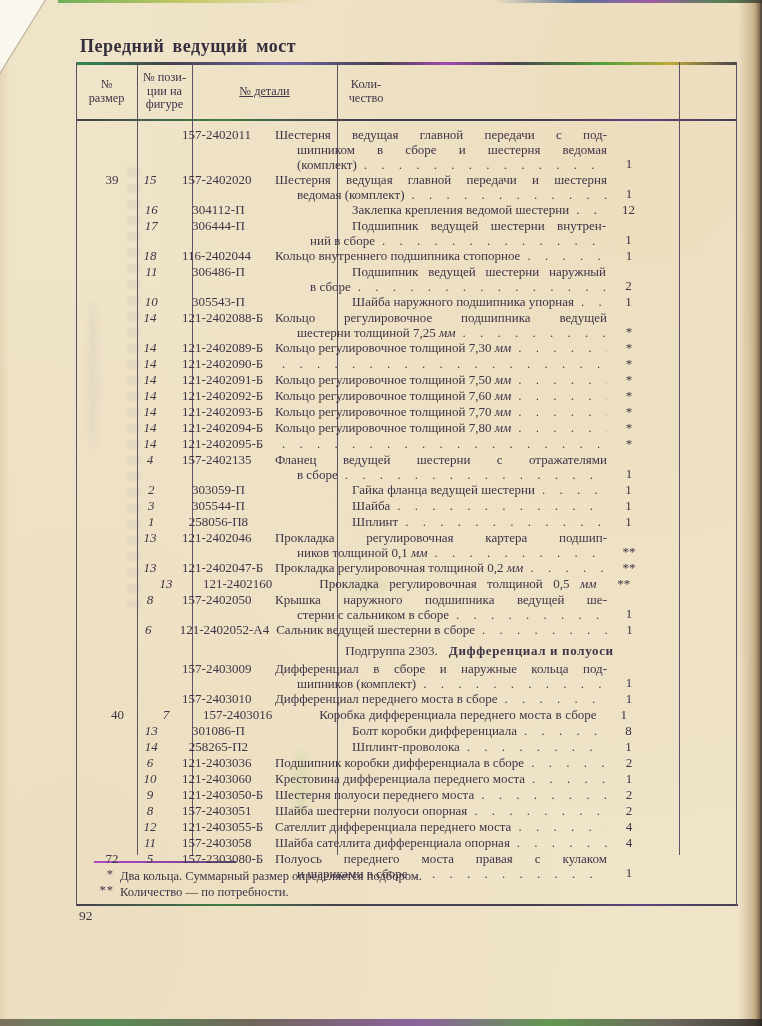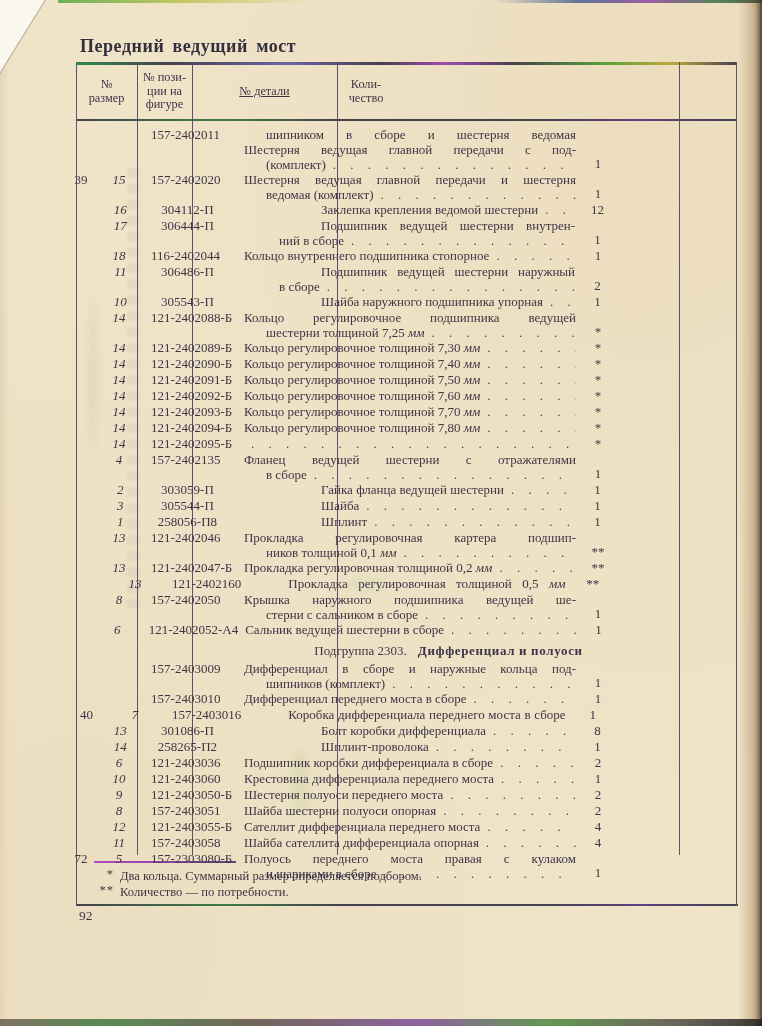--- a/index.html
+++ b/index.html
@@ -45,21 +45,21 @@
     background:linear-gradient(90deg,#b14cc0 0%,#8a42a8 55%,#5c4b6e 100%);}
 
   
   .thead{position:absolute;left:76px;top:64px;width:661px;height:55px;display:flex;}
   .hcell{display:flex;flex-direction:column;justify-content:center;align-items:center;
     font-size:12.3px;line-height:13.5px;color:#3e3547;}
   .hln{white-space:nowrap;}
   .hname .hln{letter-spacing:.34em;text-indent:.34em;}
 
   
-  .tbody{position:absolute;left:61px;top:127px;width:556px;}
+  .tbody{position:absolute;left:92px;top:127px;width:556px;}
   .row{display:flex;width:100%;}
   .c-fig{width:61px;text-align:center;white-space:nowrap;}
   .c-pos{width:55px;text-align:center;font-style:italic;white-space:nowrap;}
   .c-part{width:145px;white-space:nowrap;padding-left:14px;box-sizing:border-box;}
   .c-part.cen{padding-left:0;text-align:center;}
   .c-name{width:342px;box-sizing:border-box;padding:0 3px 0 7px;}
   .c-qty{width:58px;text-align:center;align-self:flex-end;white-space:nowrap;}
   .row,.section-ln{font-size:13px;}
   .ln{line-height:15px;min-height:15px;}
   .i1{padding-left:22px;} .i2{padding-left:78px;} .i3{padding-left:36px;}
@@ -125,22 +125,22 @@
         <div class="hln">чество</div>
       </div>
     </div>
 
   <div class="tbody">
       <div class="row">
         <div class="c-fig"></div>
         <div class="c-pos"></div>
         <div class="c-part">157-2402011</div>
         <div class="c-name">
+          <div class="ln fill">Шестерня ведущая главной передачи с под-</div>
           <div class="ln i1 fill">шипником в сборе и шестерня ведомая</div>
-          <div class="ln fill">Шестерня ведущая главной передачи с под-</div>
           <div class="ln i1 last">
             <span class="txt">(комплект)</span>
             <span class="leader">. . . . . . . . . . . . . . . . . . . . . . . . . . . . . . . . . . . . . . . . . . . . . . . . </span>
           </div>
         </div>
         <div class="c-qty">1</div>
       </div>
       <div class="row">
         <div class="c-fig">39</div>
         <div class="c-pos">15</div>
@@ -240,21 +240,20 @@
           </div>
         </div>
         <div class="c-qty">*</div>
       </div>
       <div class="row">
         <div class="c-fig"></div>
         <div class="c-pos">14</div>
         <div class="c-part">121-2402090-Б</div>
         <div class="c-name">
           <div class="ln last">
-            <span class="txt">Кольцо регулировочное толщиной 7,40 <i>мм</i></span>
             <span class="leader">. . . . . . . . . . . . . . . . . . . . . . . . . . . . . . . . . . . . . . . . . . . . . . . . </span>
           </div>
         </div>
         <div class="c-qty">*</div>
       </div>
       <div class="row">
         <div class="c-fig"></div>
         <div class="c-pos">14</div>
         <div class="c-part">121-2402091-Б</div>
         <div class="c-name">

